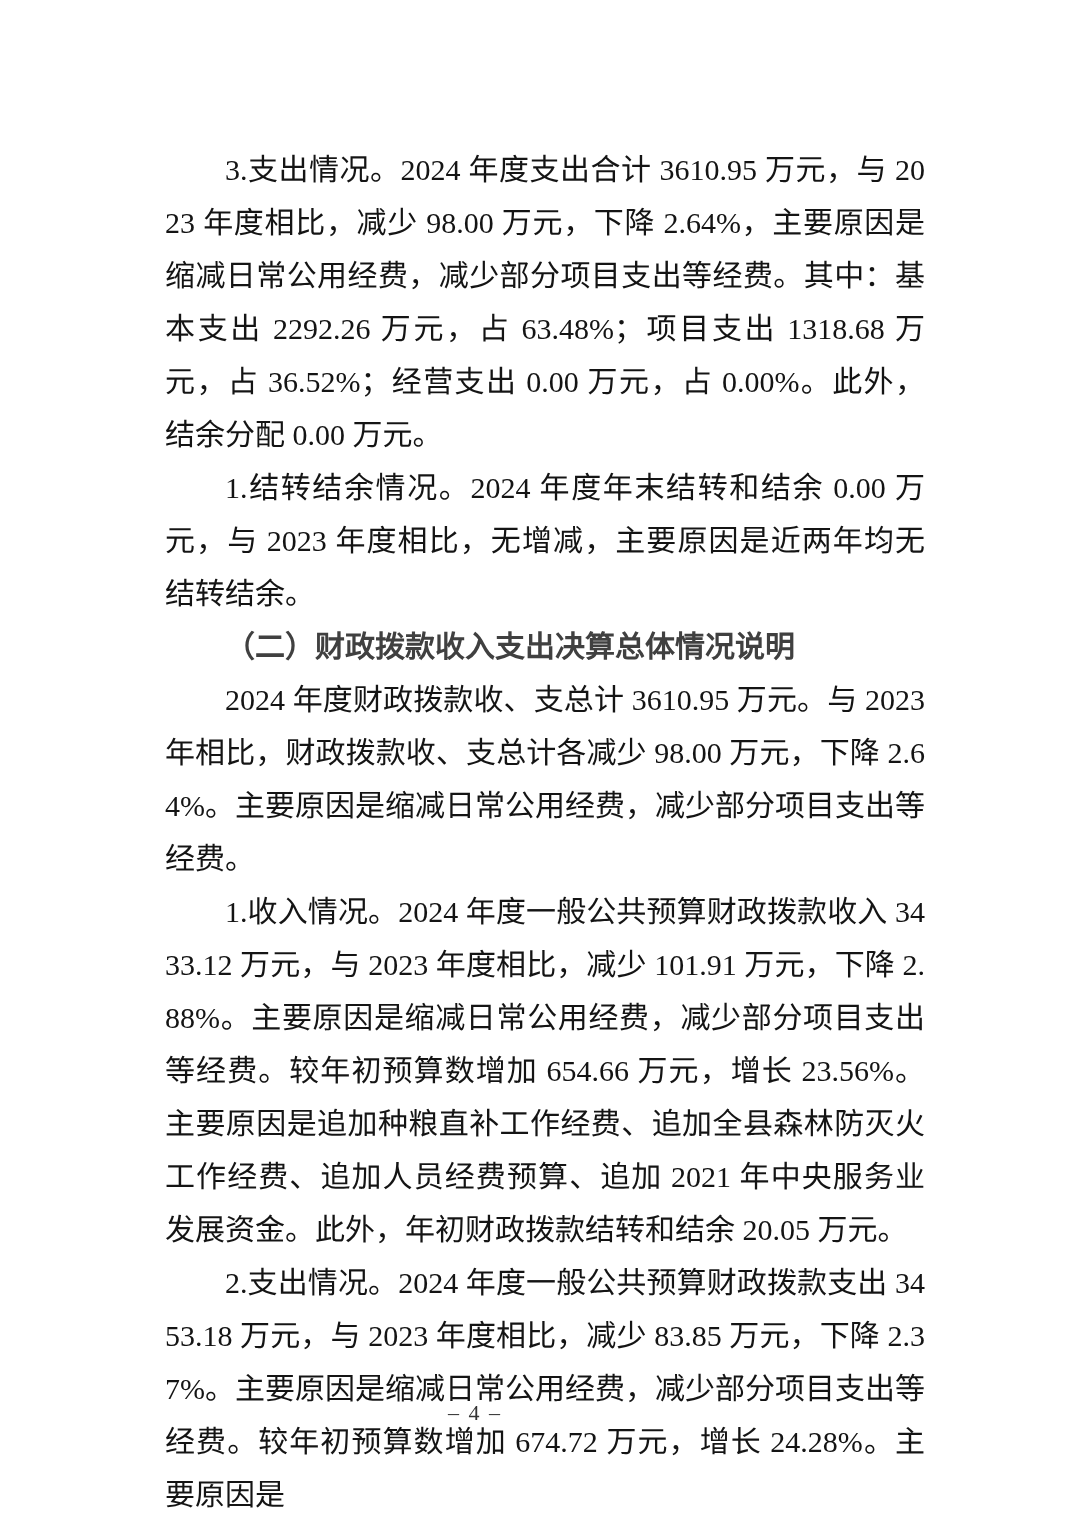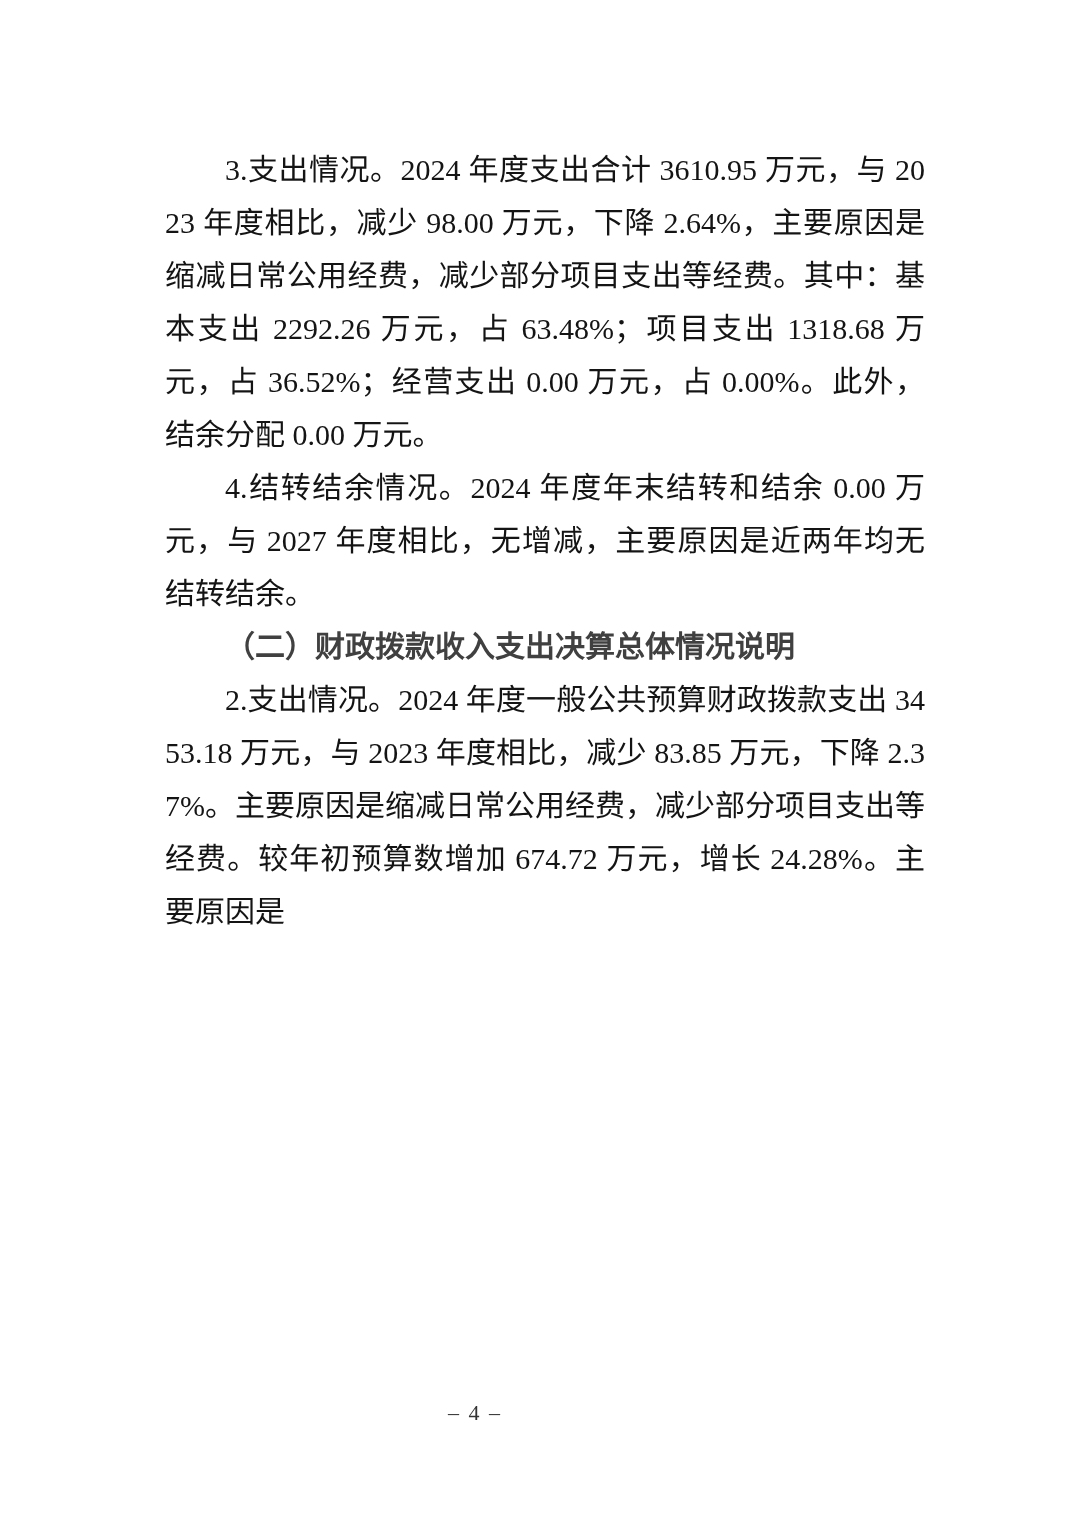--- a/index.html
+++ b/index.html
@@ -47,19 +47,21 @@
     color: #333333;
     letter-spacing: 2px;
   }
 </style>
 </head>
 <body>
 
 <div class="page">
   <div class="content">
     <p class="para">3.支出情况。2024 年度支出合计 3610.95 万元，与 2023 年度相比，减少 98.00 万元，下降 2.64%，主要原因是缩减日常公用经费，减少部分项目支出等经费。其中：基本支出 2292.26 万元，占 63.48%；项目支出 1318.68 万元，占 36.52%；经营支出 0.00 万元，占 0.00%。此外，结余分配 0.00 万元。</p>
-    <p class="para">4.结转结余情况。2024 年度年末结转和结余 0.00 万元，与 2027 年度相比，无增减，主要原因是近两年均无结转结余。</p>
+    <p class="para">1.结转结余情况。2024 年度年末结转和结余 0.00 万元，与 2023 年度相比，无增减，主要原因是近两年均无结转结余。</p>
     <p class="para heading">（二）财政拨款收入支出决算总体情况说明</p>
+    <p class="para">2024 年度财政拨款收、支总计 3610.95 万元。与 2023 年相比，财政拨款收、支总计各减少 98.00 万元，下降 2.64%。主要原因是缩减日常公用经费，减少部分项目支出等经费。</p>
+    <p class="para">1.收入情况。2024 年度一般公共预算财政拨款收入 3433.12 万元，与 2023 年度相比，减少 101.91 万元，下降 2.88%。主要原因是缩减日常公用经费，减少部分项目支出等经费。较年初预算数增加 654.66 万元，增长 23.56%。主要原因是追加种粮直补工作经费、追加全县森林防灭火工作经费、追加人员经费预算、追加 2021 年中央服务业发展资金。此外，年初财政拨款结转和结余 20.05 万元。</p>
     <p class="para">2.支出情况。2024 年度一般公共预算财政拨款支出 3453.18 万元，与 2023 年度相比，减少 83.85 万元，下降 2.37%。主要原因是缩减日常公用经费，减少部分项目支出等经费。较年初预算数增加 674.72 万元，增长 24.28%。主要原因是</p>
   </div>
 
   <div class="footer">– 4 –</div>
 </div>
 
 </body></html>

